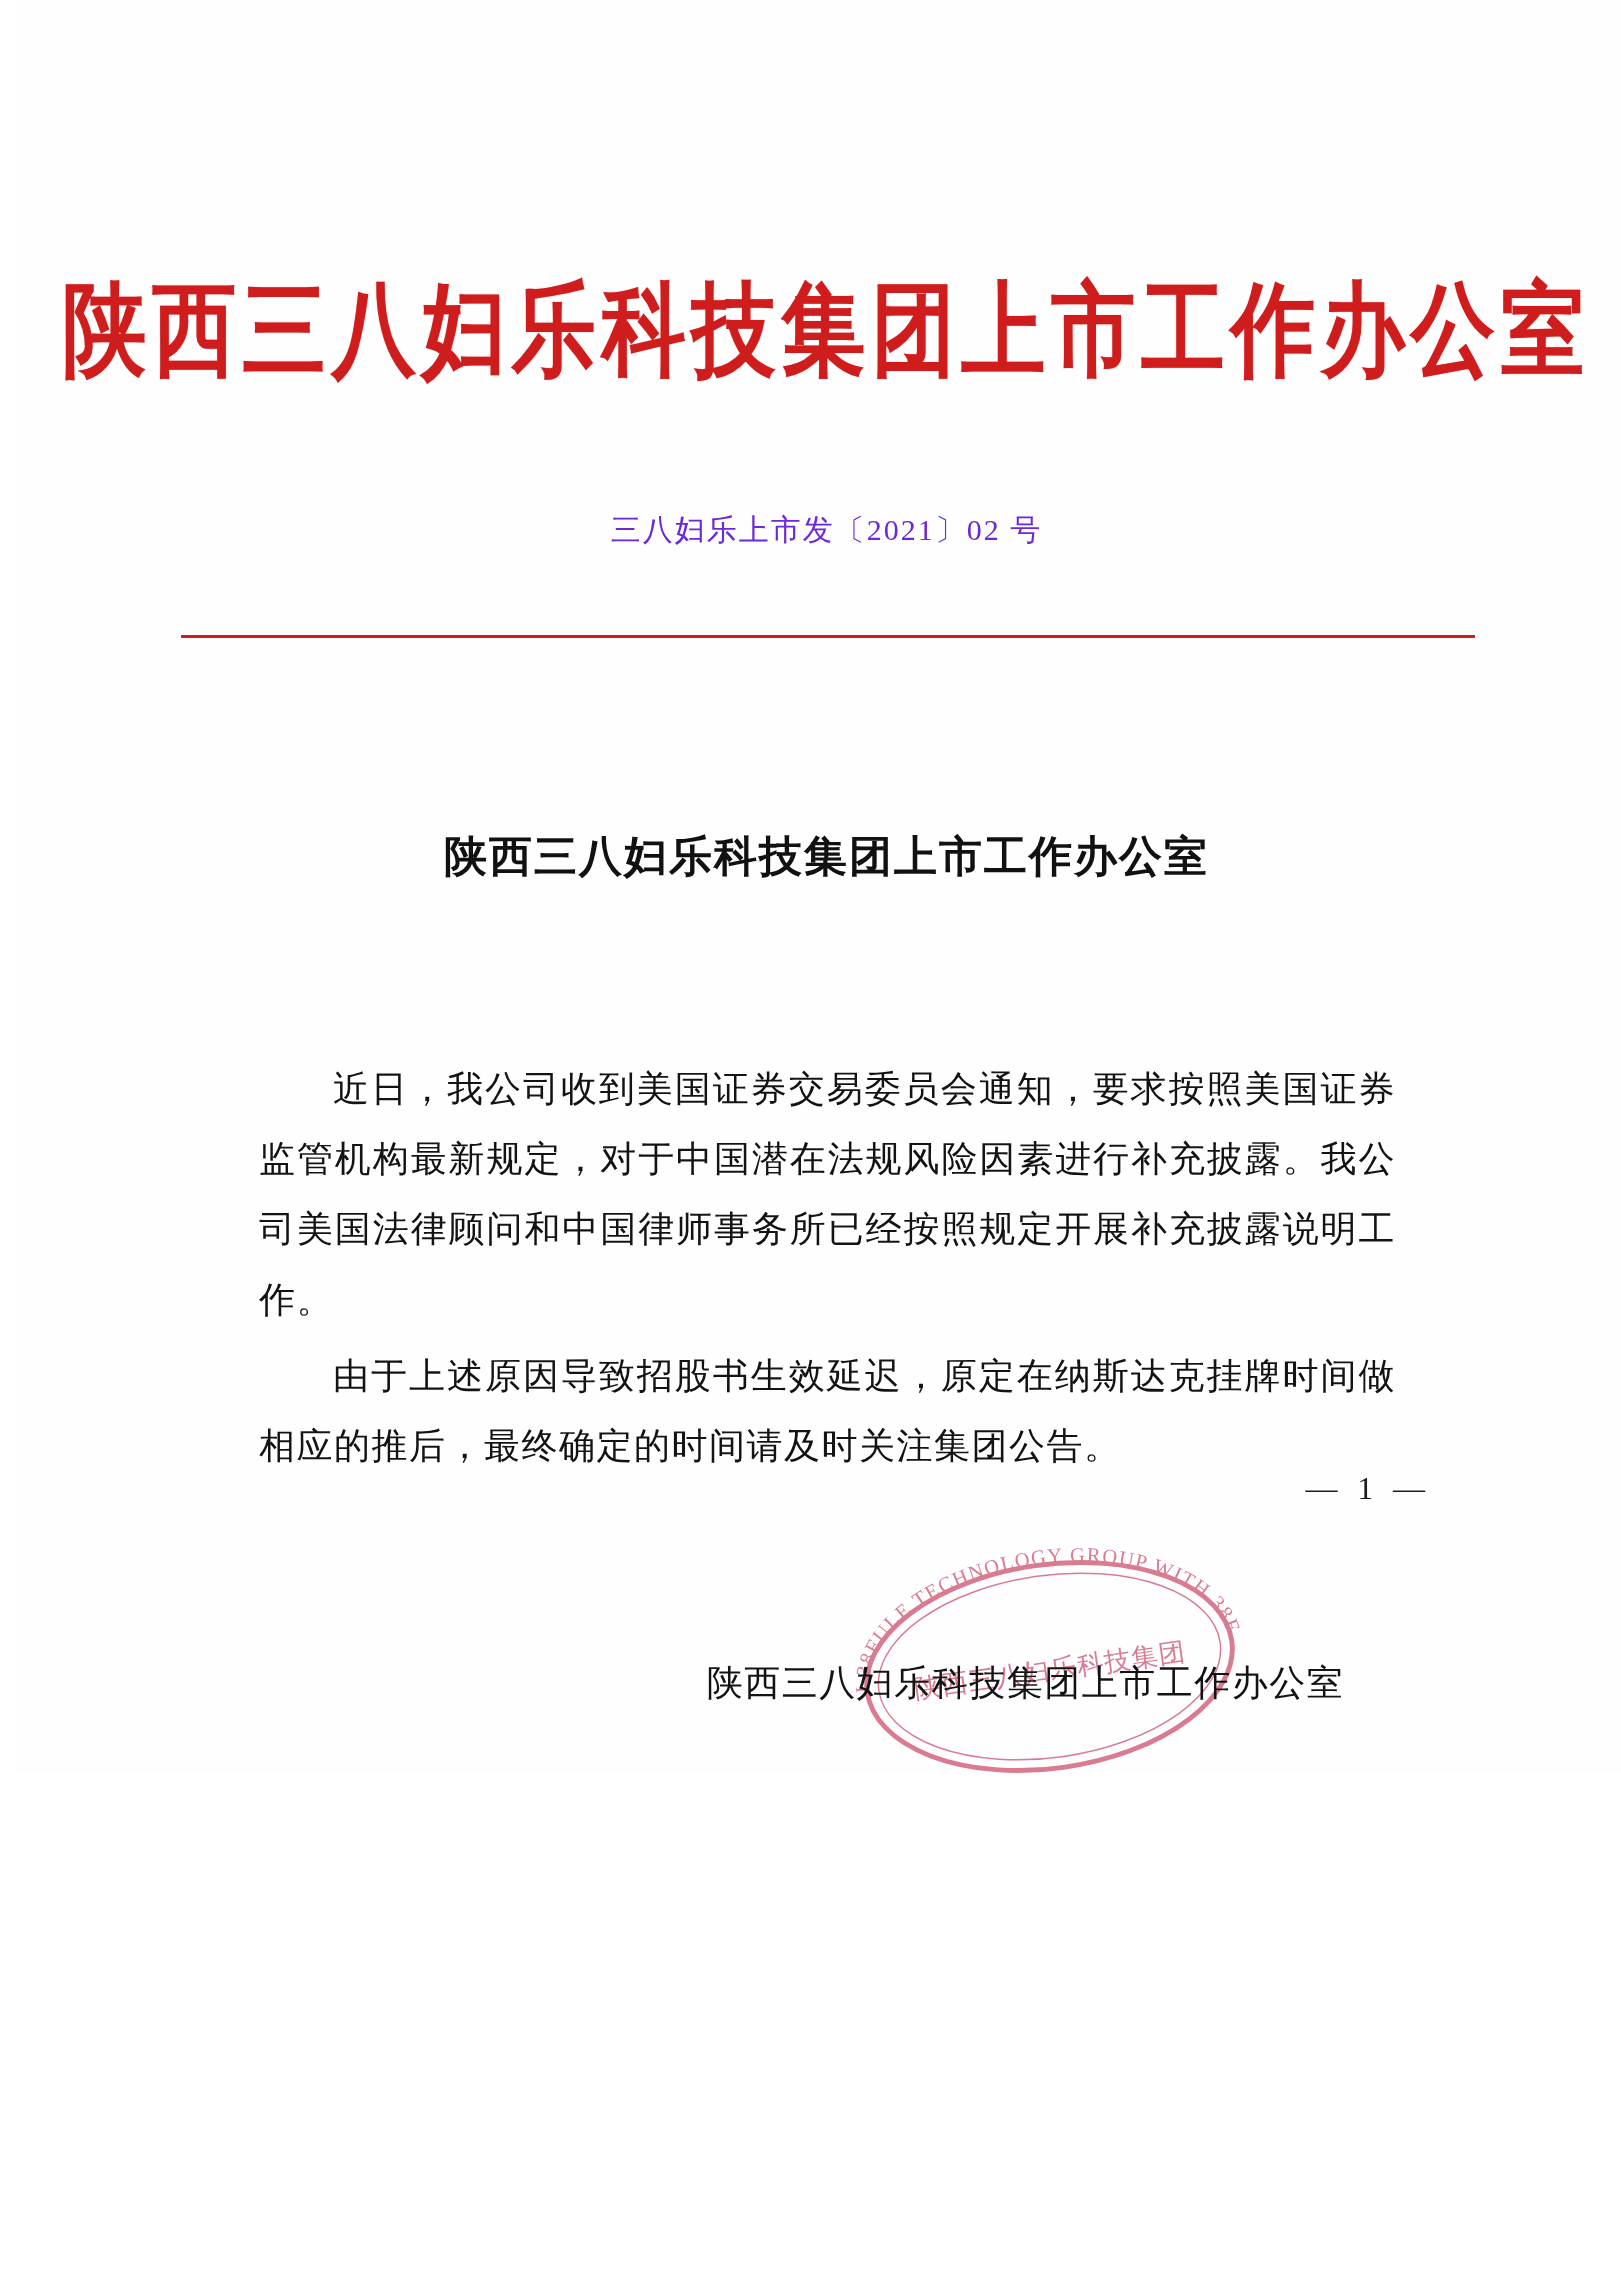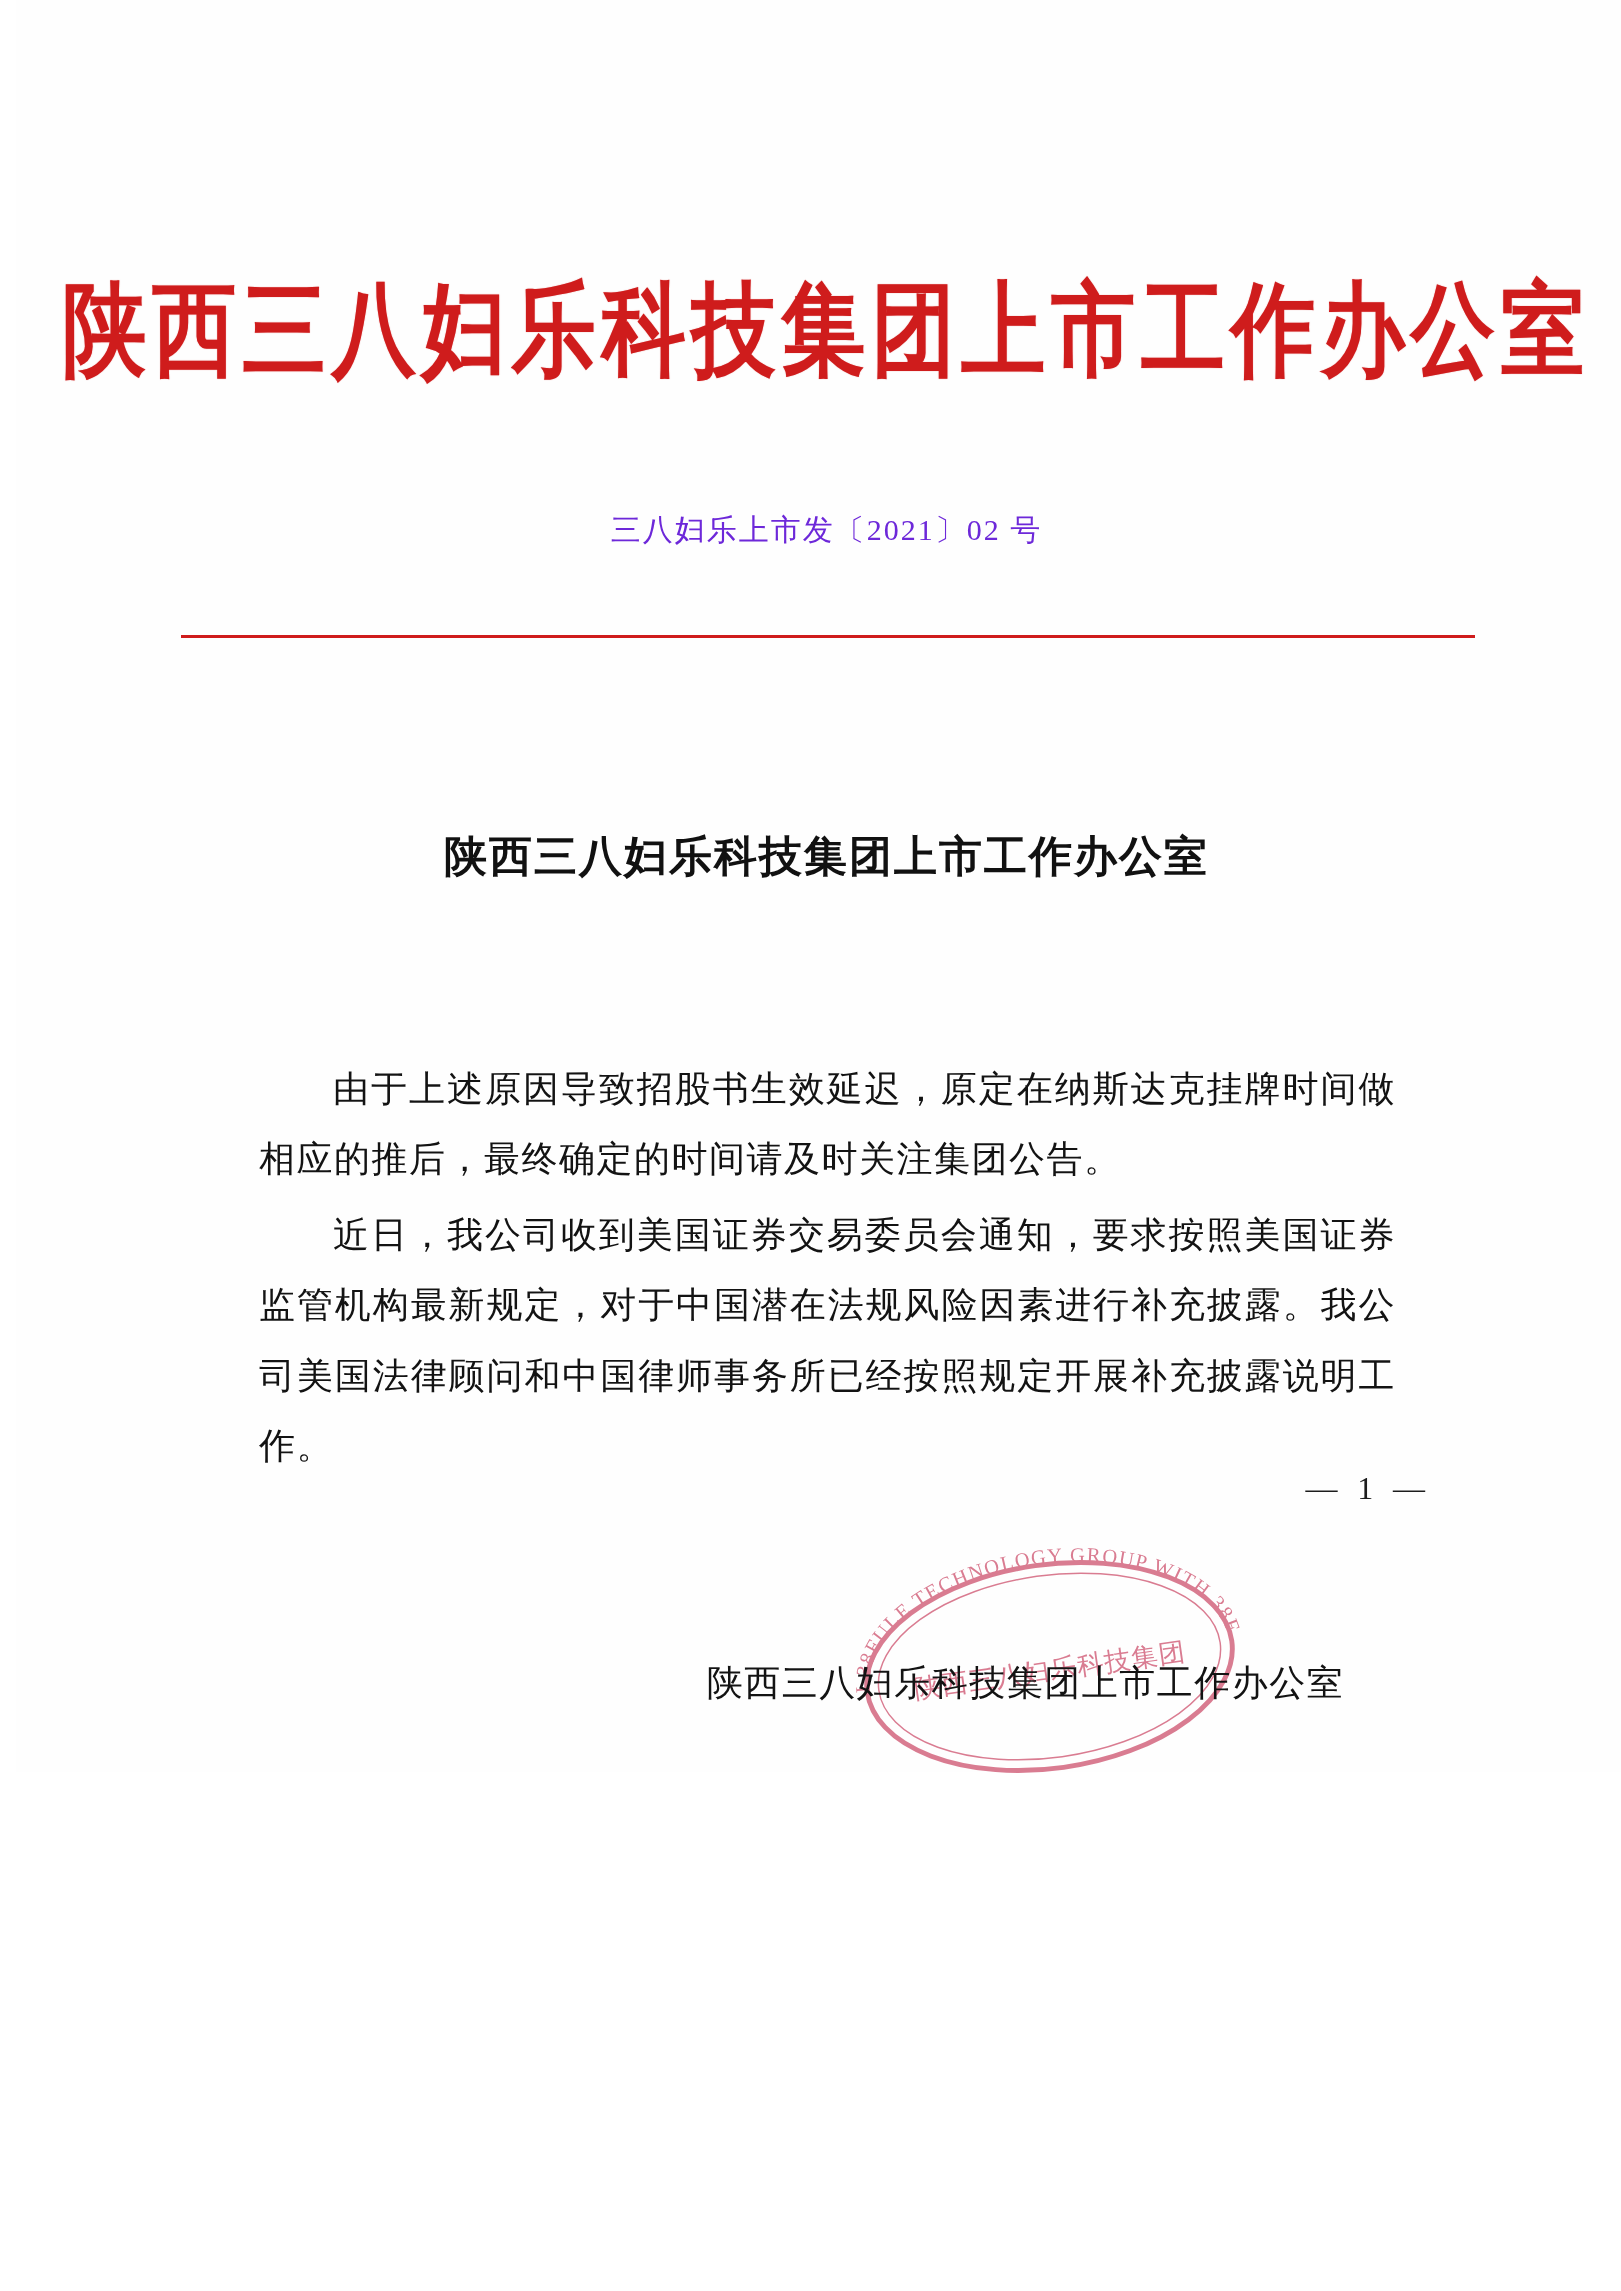--- a/index.html
+++ b/index.html
@@ -151,22 +151,22 @@
 
   <div class="doc-number">三八妇乐上市发〔2021〕02 号</div>
 
   <div class="red-rule"></div>
 
   <div class="doc-title">
     <div>陕西三八妇乐科技集团上市工作办公室</div>
   </div>
 
   <div class="body-text">
+    <p>近日，我公司收到美国证券交易委员会通知，要求按照美国证券监管机构最新规定，对于中国潜在法规风险因素进行补充披露。我公司美国法律顾问和中国律师事务所已经按照规定开展补充披露说明工作。</p>
     <p>由于上述原因导致招股书生效延迟，原定在纳斯达克挂牌时间做相应的推后，最终确定的时间请及时关注集团公告。</p>
-    <p>近日，我公司收到美国证券交易委员会通知，要求按照美国证券监管机构最新规定，对于中国潜在法规风险因素进行补充披露。我公司美国法律顾问和中国律师事务所已经按照规定开展补充披露说明工作。</p>
   </div>
 
   <div class="seal">
     <svg width="421" height="265" viewBox="0 0 430 270" xmlns="http://www.w3.org/2000/svg">
       <defs>
         <path id="sealArcOuter" d="M 30,135 A 185,105 0 0 1 400,135" fill="none"></path>
         <path id="sealArcInner" d="M 70,135 A 145,78 0 0 1 360,135" fill="none"></path>
       </defs>
       <g transform="rotate(-8 215 135)">
         <ellipse cx="215" cy="135" rx="188" ry="104" fill="none" stroke="#d2607a" stroke-width="5"></ellipse>

